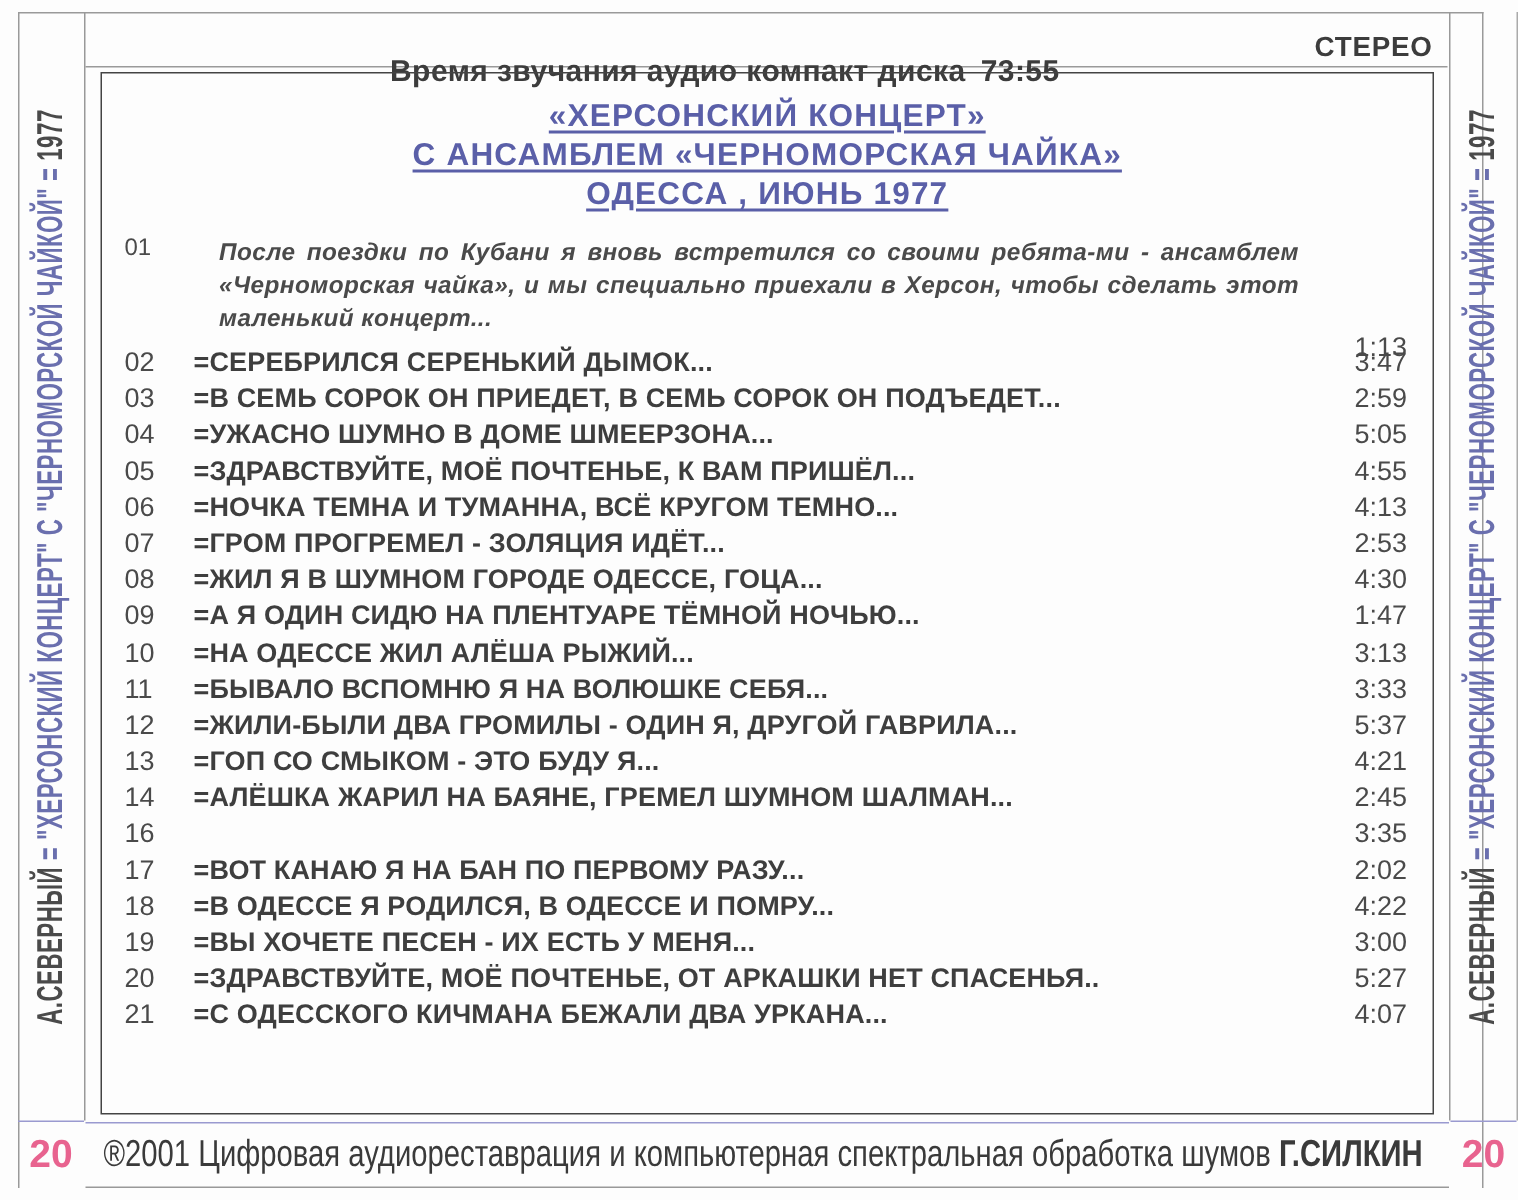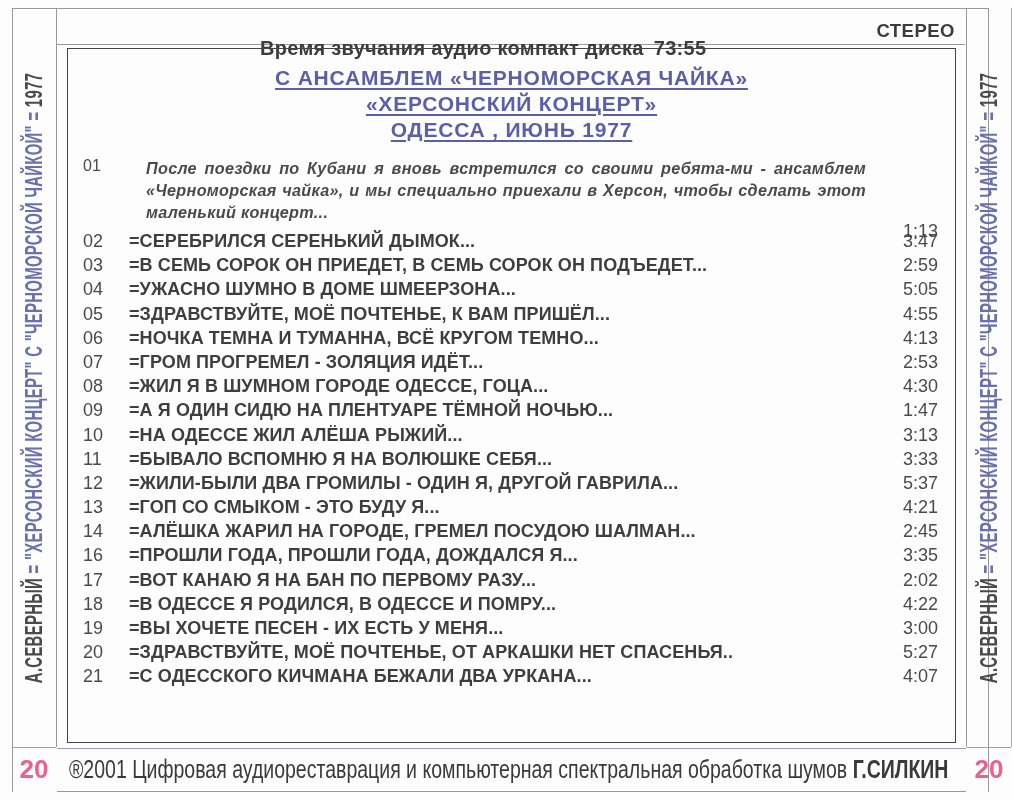--- a/index.html
+++ b/index.html
@@ -86,22 +86,22 @@
 
   <div class="header">
     <div class="duration">
       <span>Время звучания аудио компакт диска</span><span class="time">73:55</span>
     </div>
     <div class="stereo">СТЕРЕО</div>
   </div>
 
   <div class="box">
     <div class="title-block">
+      <div class="title-line"><span>«ХЕРСОНСКИЙ  КОНЦЕРТ»</span></div>
       <div class="title-line"><span>С  АНСАМБЛЕМ  «ЧЕРНОМОРСКАЯ  ЧАЙКА»</span></div>
-      <div class="title-line"><span>«ХЕРСОНСКИЙ  КОНЦЕРТ»</span></div>
       <div class="title-line"><span>ОДЕССА ,  ИЮНЬ  1977</span></div>
     </div>
 
     <div class="tracks">
       <div class="intro">
         <span class="num">01</span>
         <span class="note">После поездки по Кубани я вновь встретился со своими ребята-ми - ансамблем «Черноморская чайка», и мы специально приехали в Херсон, чтобы сделать этот маленький концерт...</span>
         <span class="dur">1:13</span>
       </div>
 
@@ -160,26 +160,25 @@
           <span class="title">=ЖИЛИ-БЫЛИ ДВА ГРОМИЛЫ - ОДИН Я, ДРУГОЙ ГАВРИЛА...</span>
           <span class="dur">5:37</span>
         </div>
       <div class="track">
           <span class="num">13</span>
           <span class="title">=ГОП СО СМЫКОМ - ЭТО БУДУ Я...</span>
           <span class="dur">4:21</span>
         </div>
       <div class="track">
           <span class="num">14</span>
-          <span class="title">=АЛЁШКА ЖАРИЛ НА ГОРОДЕ, ГРЕМЕЛ ПОСУДОЮ ШАЛМАН...</span>
+          <span class="title">=АЛЁШКА ЖАРИЛ НА БАЯНЕ, ГРЕМЕЛ ШУМНОМ ШАЛМАН...</span>
           <span class="dur">2:45</span>
         </div>
       <div class="track">
           <span class="num">16</span>
-          <span class="title">=ПРОШЛИ ГОДА, ПРОШЛИ ГОДА, ДОЖДАЛСЯ Я...</span>
           <span class="dur">3:35</span>
         </div>
       <div class="track">
           <span class="num">17</span>
           <span class="title">=ВОТ КАНАЮ Я НА БАН ПО ПЕРВОМУ РАЗУ...</span>
           <span class="dur">2:02</span>
         </div>
       <div class="track">
           <span class="num">18</span>
           <span class="title">=В ОДЕССЕ Я РОДИЛСЯ, В ОДЕССЕ И ПОМРУ...</span>

